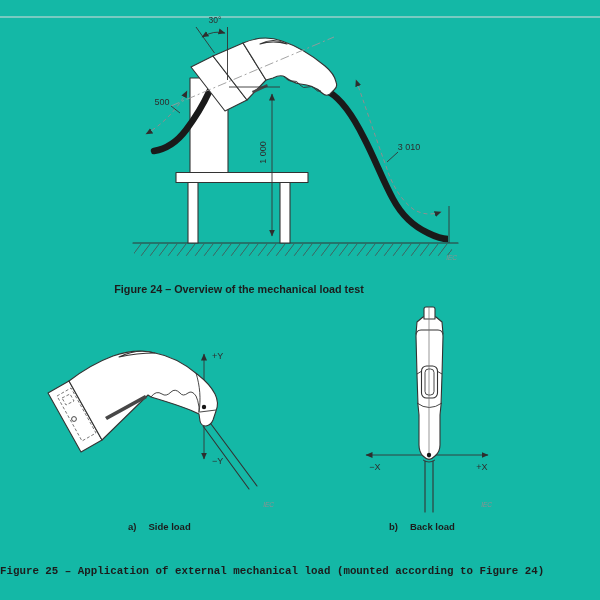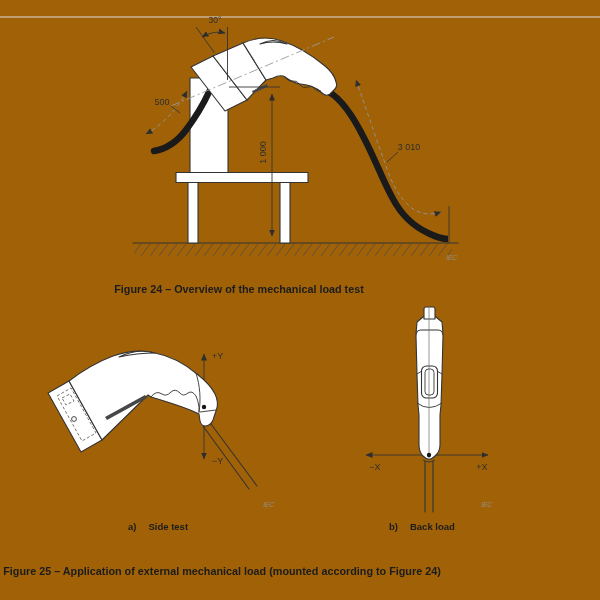--- a/index.html
+++ b/index.html
@@ -1,27 +1,27 @@
 <!DOCTYPE html>
 <html style="--line: #333333; --cable: #1a1a1a; --dash: #8f8f8f; --credit: #909090; --text: #2e2e2e;"><head>
 <meta charset="utf-8">
 <style>
   html,body { margin:0; padding:0; background:#ffffff; }
   #page {
-    position:relative; width:600px; height:600px; background:#a16207;
+    position:relative; width:600px; height:600px; background:#14b8a6;
     font-family:"Liberation Sans", sans-serif; overflow:hidden;
   }
   svg { position:absolute; left:0; top:0; }
   .caption {
     position:absolute; left:0; width:491px; text-align:center;
     font:bold 10.8px "Liberation Sans", sans-serif; color:#1c1c1c;
     box-sizing:border-box; white-space:nowrap;
   }
   #cap24 { top:283px; padding-right:13px; }
-  #cap25 { top:565px; padding-right:47px; }
+  #cap25 { top:565px; padding-right:47px;font-family:Liberation Mono, monospace; }
   .subcap {
     position:absolute; font:bold 9.5px "Liberation Sans", sans-serif;
     color:#1c1c1c; display:flex; gap:12px; white-space:nowrap;
   }
   #capA { left:128px; top:521px; }
   #capB { left:389px; top:521px; }
 
   .s   { fill:none; stroke:var(--line); stroke-width:1.1; stroke-linejoin:round; stroke-linecap:round; }
   .sf  { fill:#ffffff; stroke:var(--line); stroke-width:1.1; stroke-linejoin:round; }
   .thin{ fill:none; stroke:var(--line); stroke-width:0.9; }
@@ -153,21 +153,21 @@
       <line class="s" stroke-width="1" x1="433" y1="461" x2="433" y2="512"></line>
     </g>
     <circle cx="429" cy="455" r="2.2" fill="#161616"></circle>
     <text class="credit" x="492" y="507" text-anchor="end">IEC</text>
   </g>
 </svg>
 
   <div id="cap24" class="caption">Figure 24 – Overview of the mechanical load test</div>
   <div id="capA" class="subcap">
     <span>a)</span>
-    <span>Side test</span>
+    <span>Side load</span>
   </div>
   <div id="capB" class="subcap">
     <span>b)</span>
     <span>Back load</span>
   </div>
   <div id="cap25" class="caption">Figure 25 – Application of external mechanical load (mounted according to Figure 24)</div>
 
 </div>
 
 </body></html>

